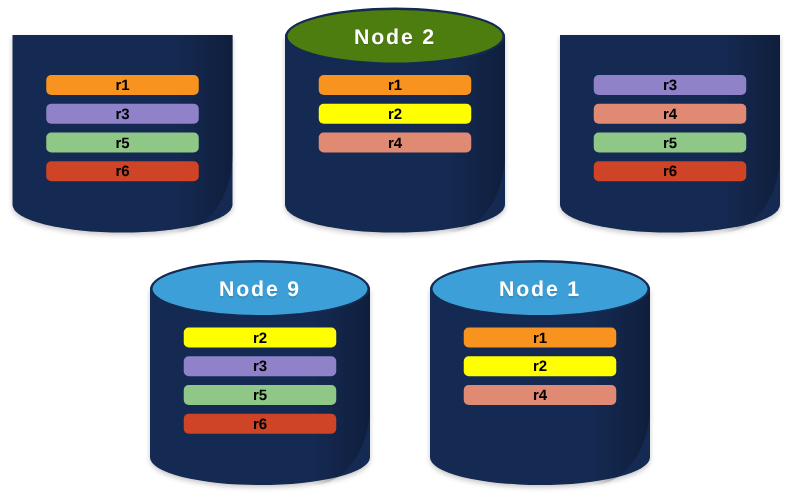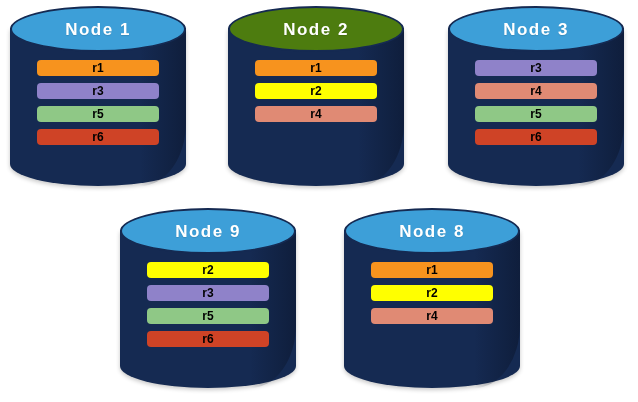--- a/index.html
+++ b/index.html
@@ -132,104 +132,98 @@
         <div class="record-bar" style="background: rgb(143, 130, 201);">
           <span class="record-label" style="color: rgb(0, 0, 0);">r3</span>
         </div>
         <div class="record-bar" style="background: rgb(143, 200, 134);">
           <span class="record-label" style="color: rgb(0, 0, 0);">r5</span>
         </div>
         <div class="record-bar" style="background: rgb(207, 67, 38);">
           <span class="record-label" style="color: rgb(0, 0, 0);">r6</span>
         </div>
       </div>
+  </div>
+
+  <div class="node" id="node-2">
+    <div class="cyl-body" style="background: rgb(21, 42, 82);">
+      <div class="cyl-shade"></div>
+    </div>
+    <div class="records">
+        <div class="record-bar" style="background: rgb(247, 147, 30);">
+          <span class="record-label" style="color: rgb(0, 0, 0);">r1</span>
+        </div>
+        <div class="record-bar" style="background: rgb(255, 255, 0);">
+          <span class="record-label" style="color: rgb(0, 0, 0);">r2</span>
+        </div>
+        <div class="record-bar" style="background: rgb(224, 138, 116);">
+          <span class="record-label" style="color: rgb(0, 0, 0);">r4</span>
+        </div>
+      </div>
+    <div class="cyl-top" style="background: #4d7c0f; border-color: rgb(21, 42, 82);">
+      <span class="node-title" style="color: rgb(255, 255, 255);">Node  2</span>
+    </div>
+  </div>
+
+  <div class="node" id="node-3">
+    <div class="cyl-body" style="background: rgb(21, 42, 82);">
+      <div class="cyl-shade"></div>
+    </div>
+    <div class="records">
+        <div class="record-bar" style="background: rgb(143, 130, 201);">
+          <span class="record-label" style="color: rgb(0, 0, 0);">r3</span>
+        </div>
+        <div class="record-bar" style="background: rgb(224, 138, 116);">
+          <span class="record-label" style="color: rgb(0, 0, 0);">r4</span>
+        </div>
+        <div class="record-bar" style="background: rgb(143, 200, 134);">
+          <span class="record-label" style="color: rgb(0, 0, 0);">r5</span>
+        </div>
+        <div class="record-bar" style="background: rgb(207, 67, 38);">
+          <span class="record-label" style="color: rgb(0, 0, 0);">r6</span>
+        </div>
+      </div>
+  </div>
+
+  <div class="node" id="node-4">
+    <div class="cyl-body" style="background: rgb(21, 42, 82);">
+      <div class="cyl-shade"></div>
+    </div>
+    <div class="records">
+        <div class="record-bar" style="background: rgb(255, 255, 0);">
+          <span class="record-label" style="color: rgb(0, 0, 0);">r2</span>
+        </div>
+        <div class="record-bar" style="background: rgb(143, 130, 201);">
+          <span class="record-label" style="color: rgb(0, 0, 0);">r3</span>
+        </div>
+        <div class="record-bar" style="background: rgb(143, 200, 134);">
+          <span class="record-label" style="color: rgb(0, 0, 0);">r5</span>
+        </div>
+        <div class="record-bar" style="background: rgb(207, 67, 38);">
+          <span class="record-label" style="color: rgb(0, 0, 0);">r6</span>
+        </div>
+      </div>
+    <div class="cyl-top" style="background: rgb(61, 159, 216); border-color: rgb(21, 42, 82);">
+      <span class="node-title" style="color: rgb(255, 255, 255);">Node  9</span>
+    </div>
+  </div>
+
+  <div class="node" id="node-5">
+    <div class="cyl-body" style="background: rgb(21, 42, 82);">
+      <div class="cyl-shade"></div>
+    </div>
+    <div class="records">
+        <div class="record-bar" style="background: rgb(247, 147, 30);">
+          <span class="record-label" style="color: rgb(0, 0, 0);">r1</span>
+        </div>
+        <div class="record-bar" style="background: rgb(255, 255, 0);">
+          <span class="record-label" style="color: rgb(0, 0, 0);">r2</span>
+        </div>
+        <div class="record-bar" style="background: rgb(224, 138, 116);">
+          <span class="record-label" style="color: rgb(0, 0, 0);">r4</span>
+        </div>
+      </div>
     <div class="cyl-top" style="background: rgb(61, 159, 216); border-color: rgb(21, 42, 82);">
       <span class="node-title" style="color: rgb(255, 255, 255);">Node  1</span>
     </div>
   </div>
 
-  <div class="node" id="node-2">
-    <div class="cyl-body" style="background: rgb(21, 42, 82);">
-      <div class="cyl-shade"></div>
-    </div>
-    <div class="records">
-        <div class="record-bar" style="background: rgb(247, 147, 30);">
-          <span class="record-label" style="color: rgb(0, 0, 0);">r1</span>
-        </div>
-        <div class="record-bar" style="background: rgb(255, 255, 0);">
-          <span class="record-label" style="color: rgb(0, 0, 0);">r2</span>
-        </div>
-        <div class="record-bar" style="background: rgb(224, 138, 116);">
-          <span class="record-label" style="color: rgb(0, 0, 0);">r4</span>
-        </div>
-      </div>
-    <div class="cyl-top" style="background: #4d7c0f; border-color: rgb(21, 42, 82);">
-      <span class="node-title" style="color: rgb(255, 255, 255);">Node  2</span>
-    </div>
-  </div>
-
-  <div class="node" id="node-3">
-    <div class="cyl-body" style="background: rgb(21, 42, 82);">
-      <div class="cyl-shade"></div>
-    </div>
-    <div class="records">
-        <div class="record-bar" style="background: rgb(143, 130, 201);">
-          <span class="record-label" style="color: rgb(0, 0, 0);">r3</span>
-        </div>
-        <div class="record-bar" style="background: rgb(224, 138, 116);">
-          <span class="record-label" style="color: rgb(0, 0, 0);">r4</span>
-        </div>
-        <div class="record-bar" style="background: rgb(143, 200, 134);">
-          <span class="record-label" style="color: rgb(0, 0, 0);">r5</span>
-        </div>
-        <div class="record-bar" style="background: rgb(207, 67, 38);">
-          <span class="record-label" style="color: rgb(0, 0, 0);">r6</span>
-        </div>
-      </div>
-    <div class="cyl-top" style="background: rgb(61, 159, 216); border-color: rgb(21, 42, 82);">
-      <span class="node-title" style="color: rgb(255, 255, 255);">Node  3</span>
-    </div>
-  </div>
-
-  <div class="node" id="node-4">
-    <div class="cyl-body" style="background: rgb(21, 42, 82);">
-      <div class="cyl-shade"></div>
-    </div>
-    <div class="records">
-        <div class="record-bar" style="background: rgb(255, 255, 0);">
-          <span class="record-label" style="color: rgb(0, 0, 0);">r2</span>
-        </div>
-        <div class="record-bar" style="background: rgb(143, 130, 201);">
-          <span class="record-label" style="color: rgb(0, 0, 0);">r3</span>
-        </div>
-        <div class="record-bar" style="background: rgb(143, 200, 134);">
-          <span class="record-label" style="color: rgb(0, 0, 0);">r5</span>
-        </div>
-        <div class="record-bar" style="background: rgb(207, 67, 38);">
-          <span class="record-label" style="color: rgb(0, 0, 0);">r6</span>
-        </div>
-      </div>
-    <div class="cyl-top" style="background: rgb(61, 159, 216); border-color: rgb(21, 42, 82);">
-      <span class="node-title" style="color: rgb(255, 255, 255);">Node  9</span>
-    </div>
-  </div>
-
-  <div class="node" id="node-5">
-    <div class="cyl-body" style="background: rgb(21, 42, 82);">
-      <div class="cyl-shade"></div>
-    </div>
-    <div class="records">
-        <div class="record-bar" style="background: rgb(247, 147, 30);">
-          <span class="record-label" style="color: rgb(0, 0, 0);">r1</span>
-        </div>
-        <div class="record-bar" style="background: rgb(255, 255, 0);">
-          <span class="record-label" style="color: rgb(0, 0, 0);">r2</span>
-        </div>
-        <div class="record-bar" style="background: rgb(224, 138, 116);">
-          <span class="record-label" style="color: rgb(0, 0, 0);">r4</span>
-        </div>
-      </div>
-    <div class="cyl-top" style="background: rgb(61, 159, 216); border-color: rgb(21, 42, 82);">
-      <span class="node-title" style="color: rgb(255, 255, 255);">Node  8</span>
-    </div>
-  </div>
-
 </div>
 
 </body></html>

